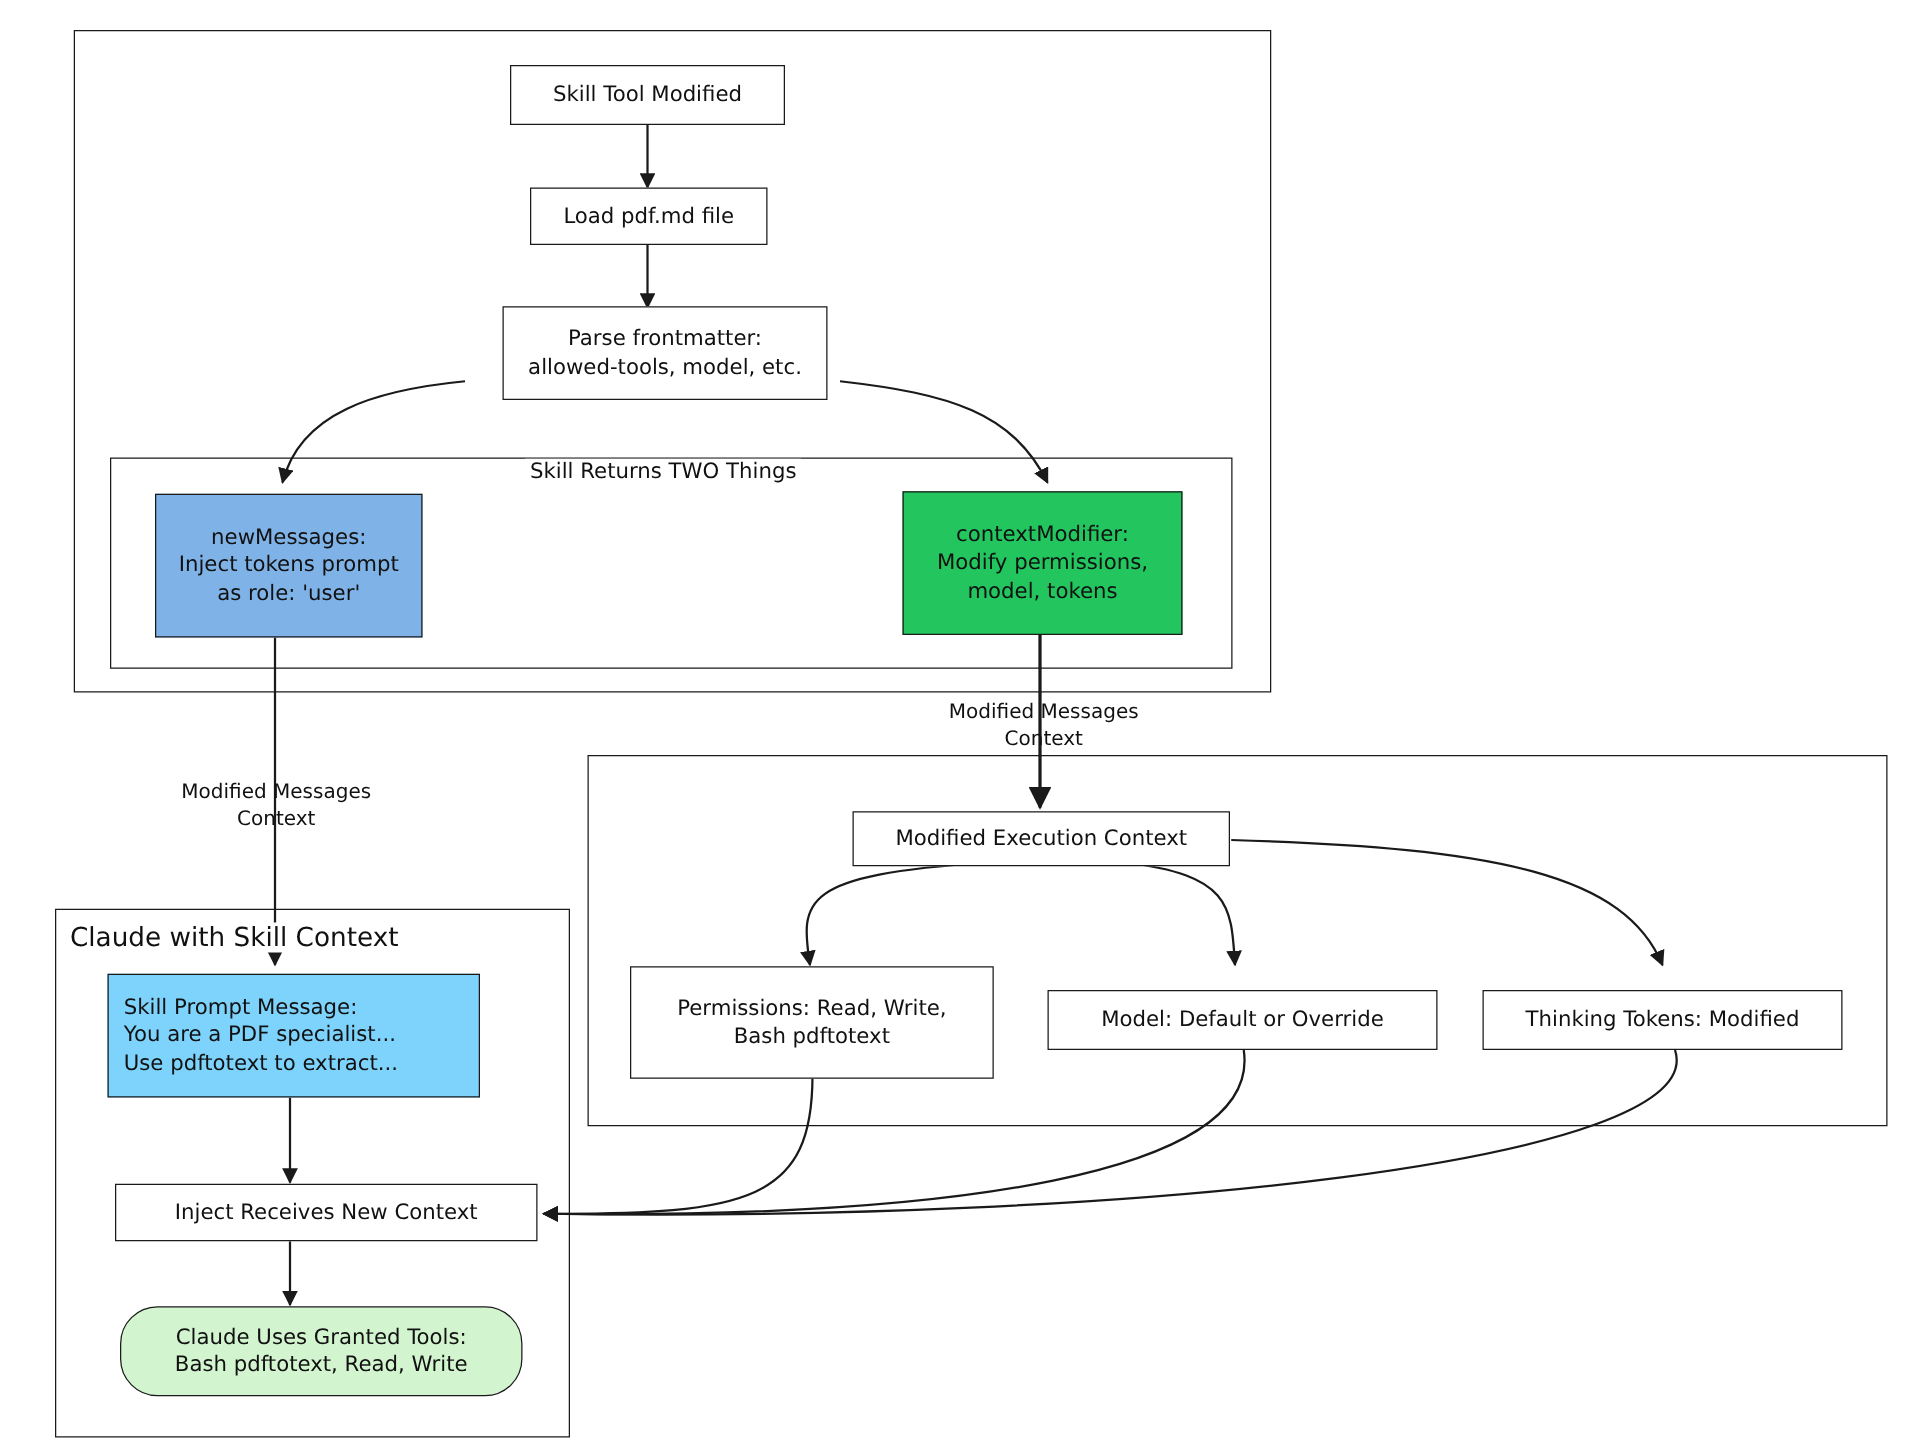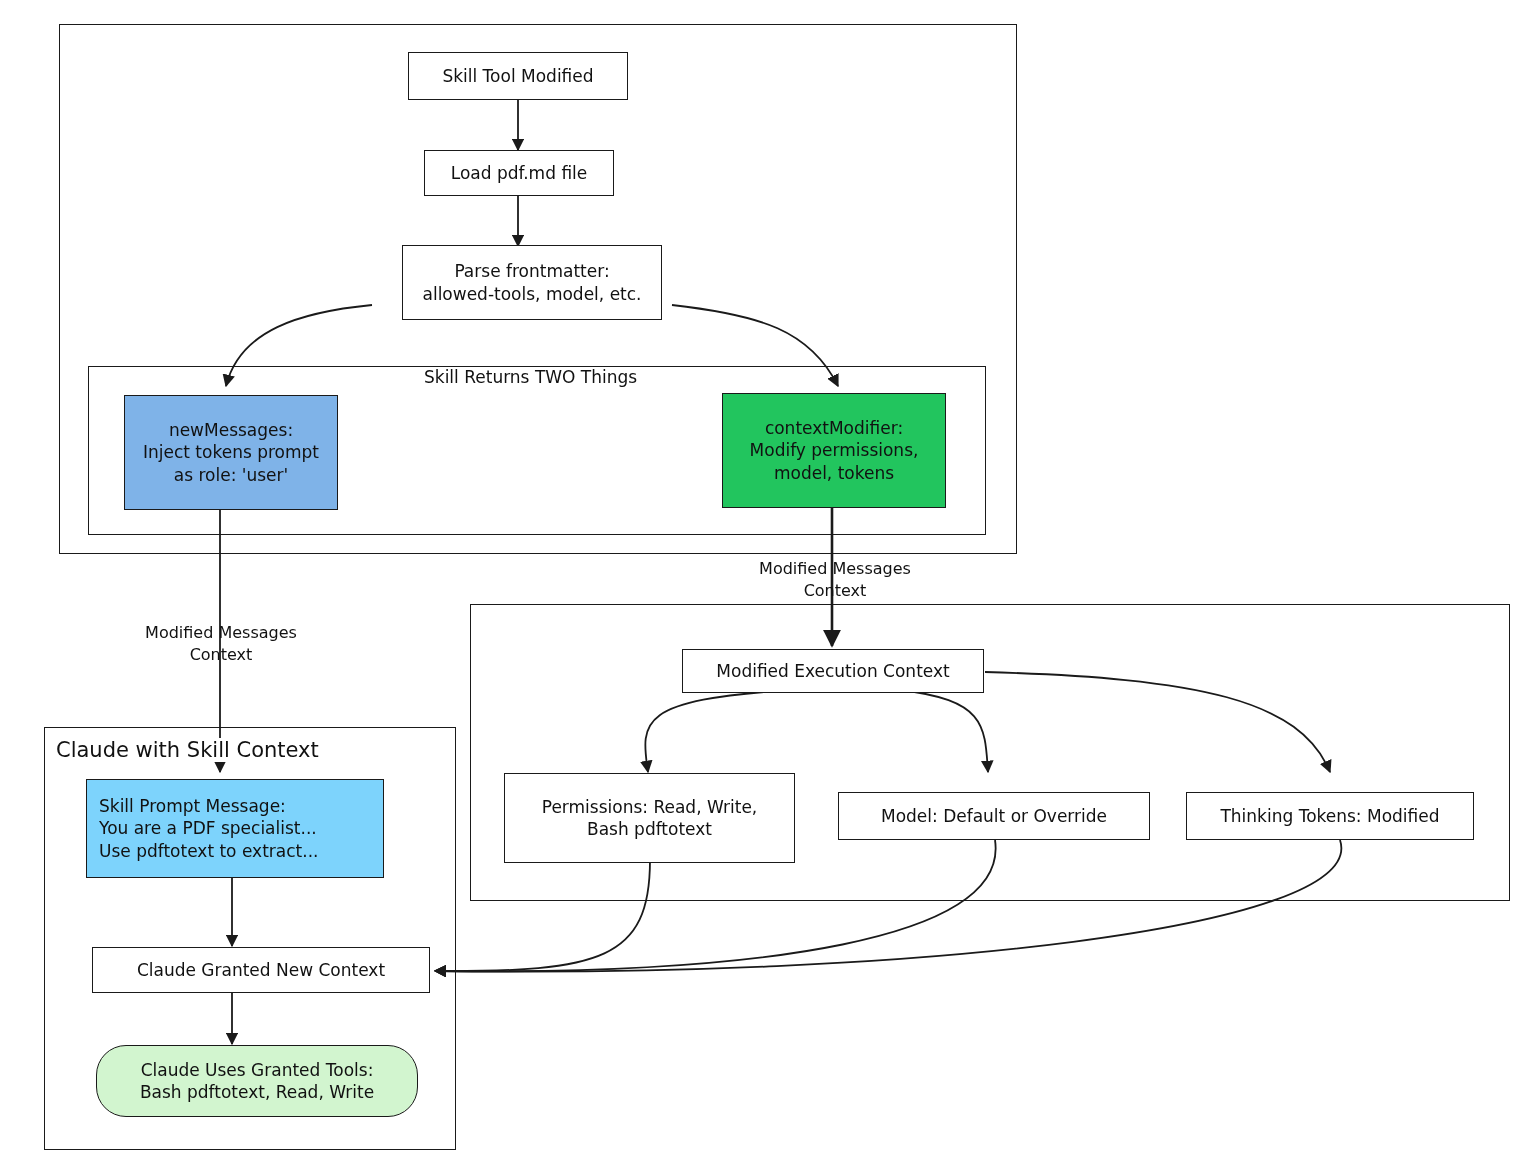--- a/index.html
+++ b/index.html
@@ -145,21 +145,21 @@
 Bash pdftotext</div>
 
   <div class="node" style="left:838px; top:792px; width:312px; height:48px;">Model: Default or Override</div>
 
   <div class="node" style="left:1186px; top:792px; width:288px; height:48px;">Thinking Tokens: Modified</div>
 
   <div class="node orange" style="left:86px; top:779px; width:298px; height:99px; justify-content:flex-start; text-align:left; padding-left:12px;">Skill Prompt Message:
 You are a PDF specialist...
 Use pdftotext to extract...</div>
 
-  <div class="node" style="left:92px; top:947px; width:338px; height:46px;">Claude Granted New Context</div>
+  <div class="node" style="left:92px; top:947px; width:338px; height:46px;">Inject Receives New Context</div>
 
   <div class="node lgreen" style="left:96px; top:1045px; width:322px; height:72px;">Claude Uses Granted Tools:
 Bash pdftotext, Read, Write</div>
 
   <div class="edge-label" style="left:128px; top:622px; width:186px;">Modified Messages
 Context</div>
 
   <div class="edge-label" style="left:740px; top:558px; width:190px;">Modified Messages
 Context</div>
 

